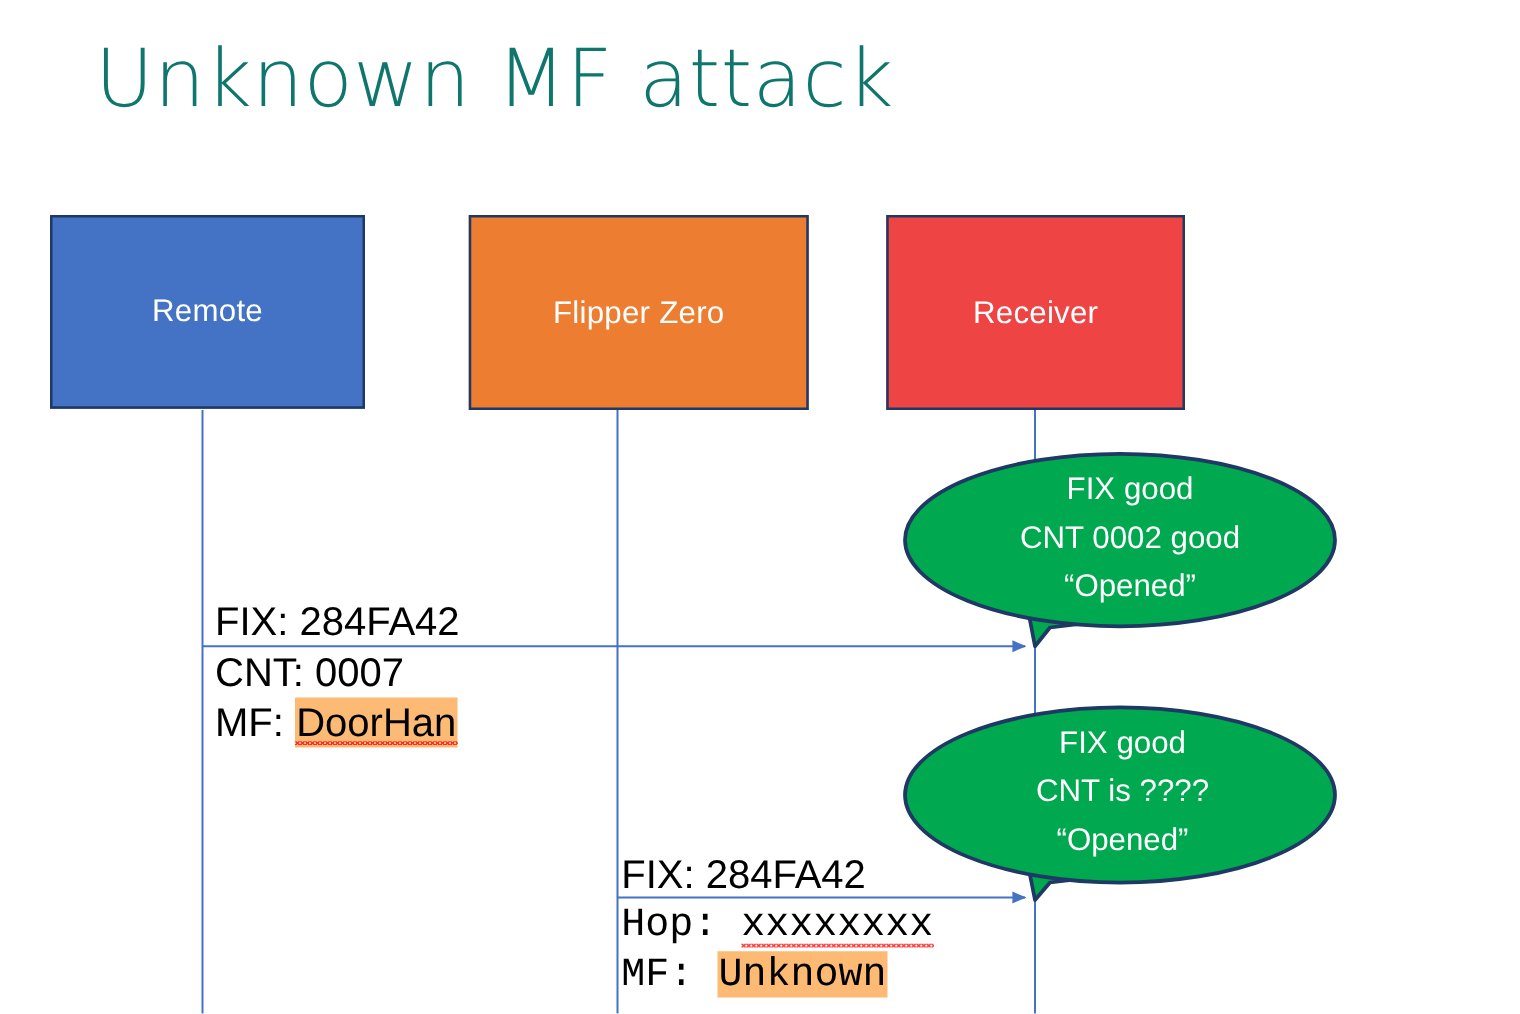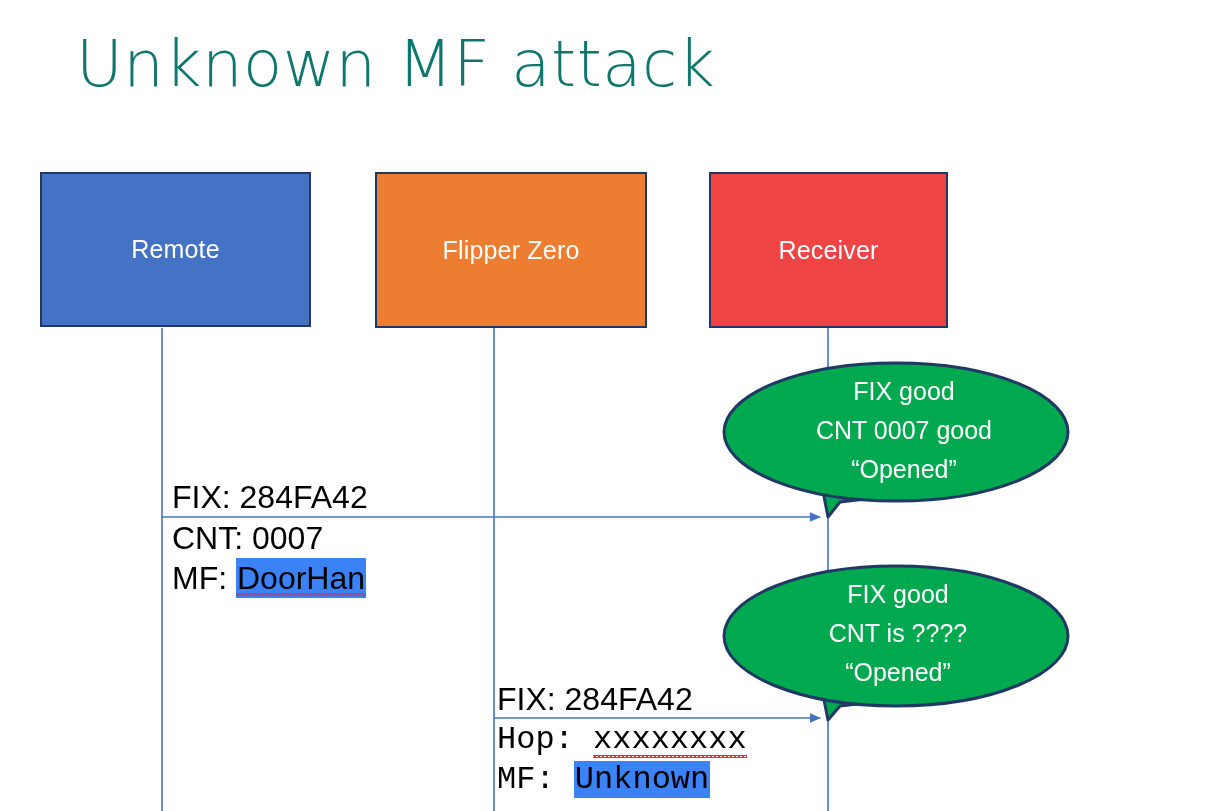--- a/index.html
+++ b/index.html
@@ -54,39 +54,39 @@
     box-sizing: border-box;
     border: 2px solid #1F3864;
     display: flex;
     align-items: center;
     justify-content: center;
     color: #ffffff;
     font-size: 25px;
     font-weight: 400;
     letter-spacing: 0.2px;
   }
-  #actor-remote  { left: 40px;  top: 172px; width: 271px; height: 155px; background: #4472C4; }
+  #actor-remote  { left: 40px;  top: 172px; width: 252px; height: 155px; background: #4472C4; }
   #actor-flipper { left: 375px; top: 172px; width: 272px; height: 156px; background: #ED7D31; }
   #actor-receiver{ left: 709px; top: 172px; width: 239px; height: 156px; background: #ef4444; }
 
   
   .msg-label {
     position: absolute;
     font-size: 32px;
     line-height: 40px;
     color: #000000;
     white-space: nowrap;
   }
   #msg1-line1 { left: 172px; top: 477px; }
   #msg1-rest  { left: 172px; top: 518px; }
   #msg2-line1 { left: 497px; top: 679px; }
   #msg2-rest  { left: 497px; top: 720px; font-family: Liberation Mono, monospace; }
 
   .hl {
-    background: #3b82f6;
+    background: #fdba74;
     padding: 0 1px;
   }
   .squiggle {
     position: relative;
     display: inline-block;
   }
   .squiggle::after {
     content: "";
     position: absolute;
     left: 0;
@@ -178,21 +178,21 @@
     </div>
   </div>
 
   <div class="bubble" id="bubble1">
     <svg width="356" height="165" viewBox="0 0 356 165" xmlns="http://www.w3.org/2000/svg">
       <path d="M 72 108 L 104 128 L 110 159 L 122 144 L 190 136 Z" fill="#00A84F" stroke="#1F3864" stroke-width="3" stroke-linejoin="round"></path>
       <ellipse cx="178" cy="74" rx="172" ry="69" fill="#00A84F" stroke="#1F3864" stroke-width="3"></ellipse>
     </svg>
     <div class="bubble-text">
       <div>FIX good</div>
-      <div>CNT 0007 good</div>
+      <div>CNT 0002 good</div>
       <div>“Opened”</div>
     </div>
   </div>
 
   <div class="bubble" id="bubble2">
     <svg width="356" height="168" viewBox="0 0 356 168" xmlns="http://www.w3.org/2000/svg">
       <path d="M 72 110 L 104 130 L 110 160 L 122 146 L 190 138 Z" fill="#00A84F" stroke="#1F3864" stroke-width="3" stroke-linejoin="round"></path>
       <ellipse cx="178" cy="76" rx="172" ry="70" fill="#00A84F" stroke="#1F3864" stroke-width="3"></ellipse>
     </svg>
     <div class="bubble-text">

